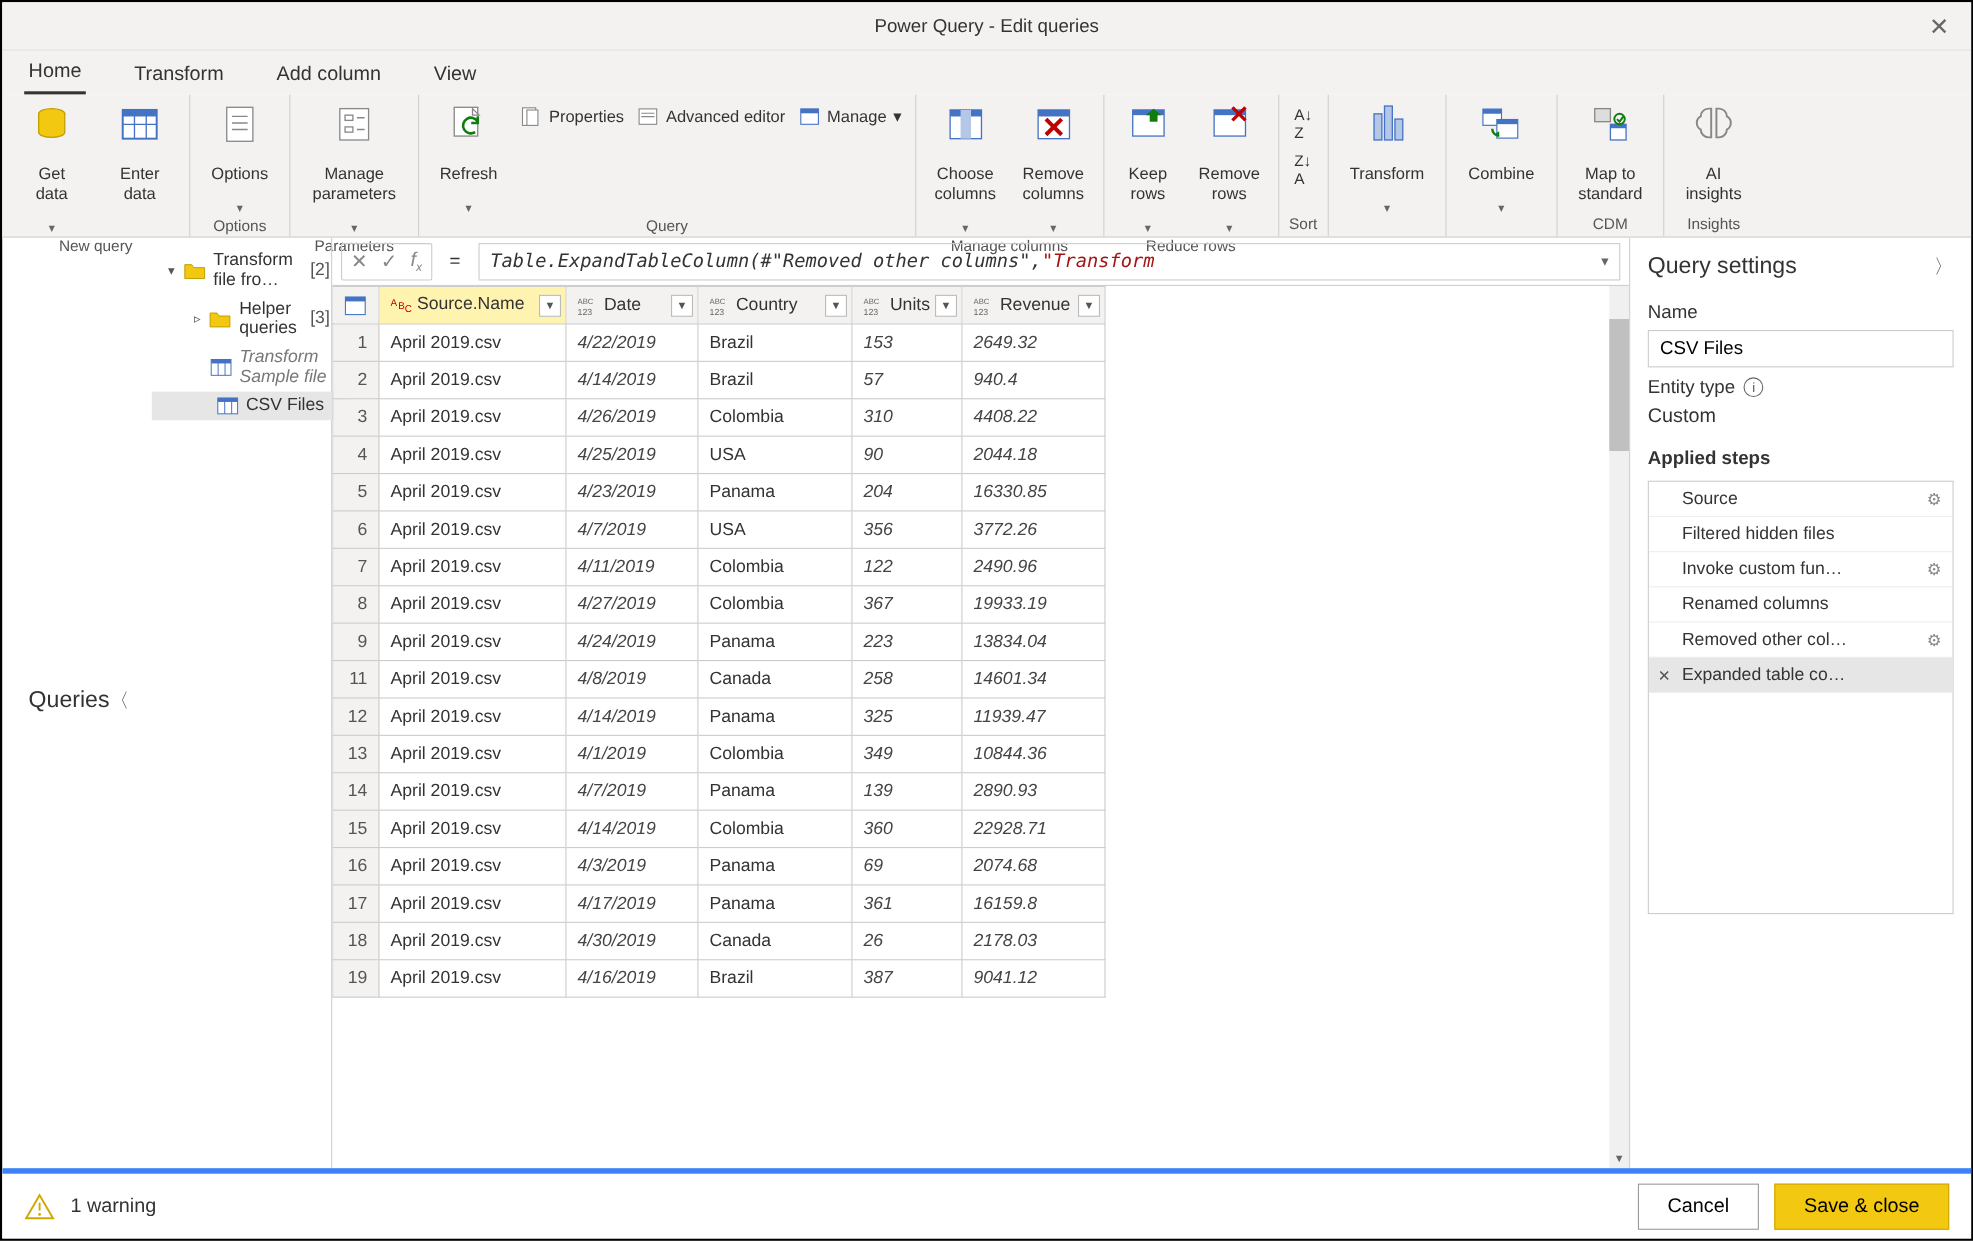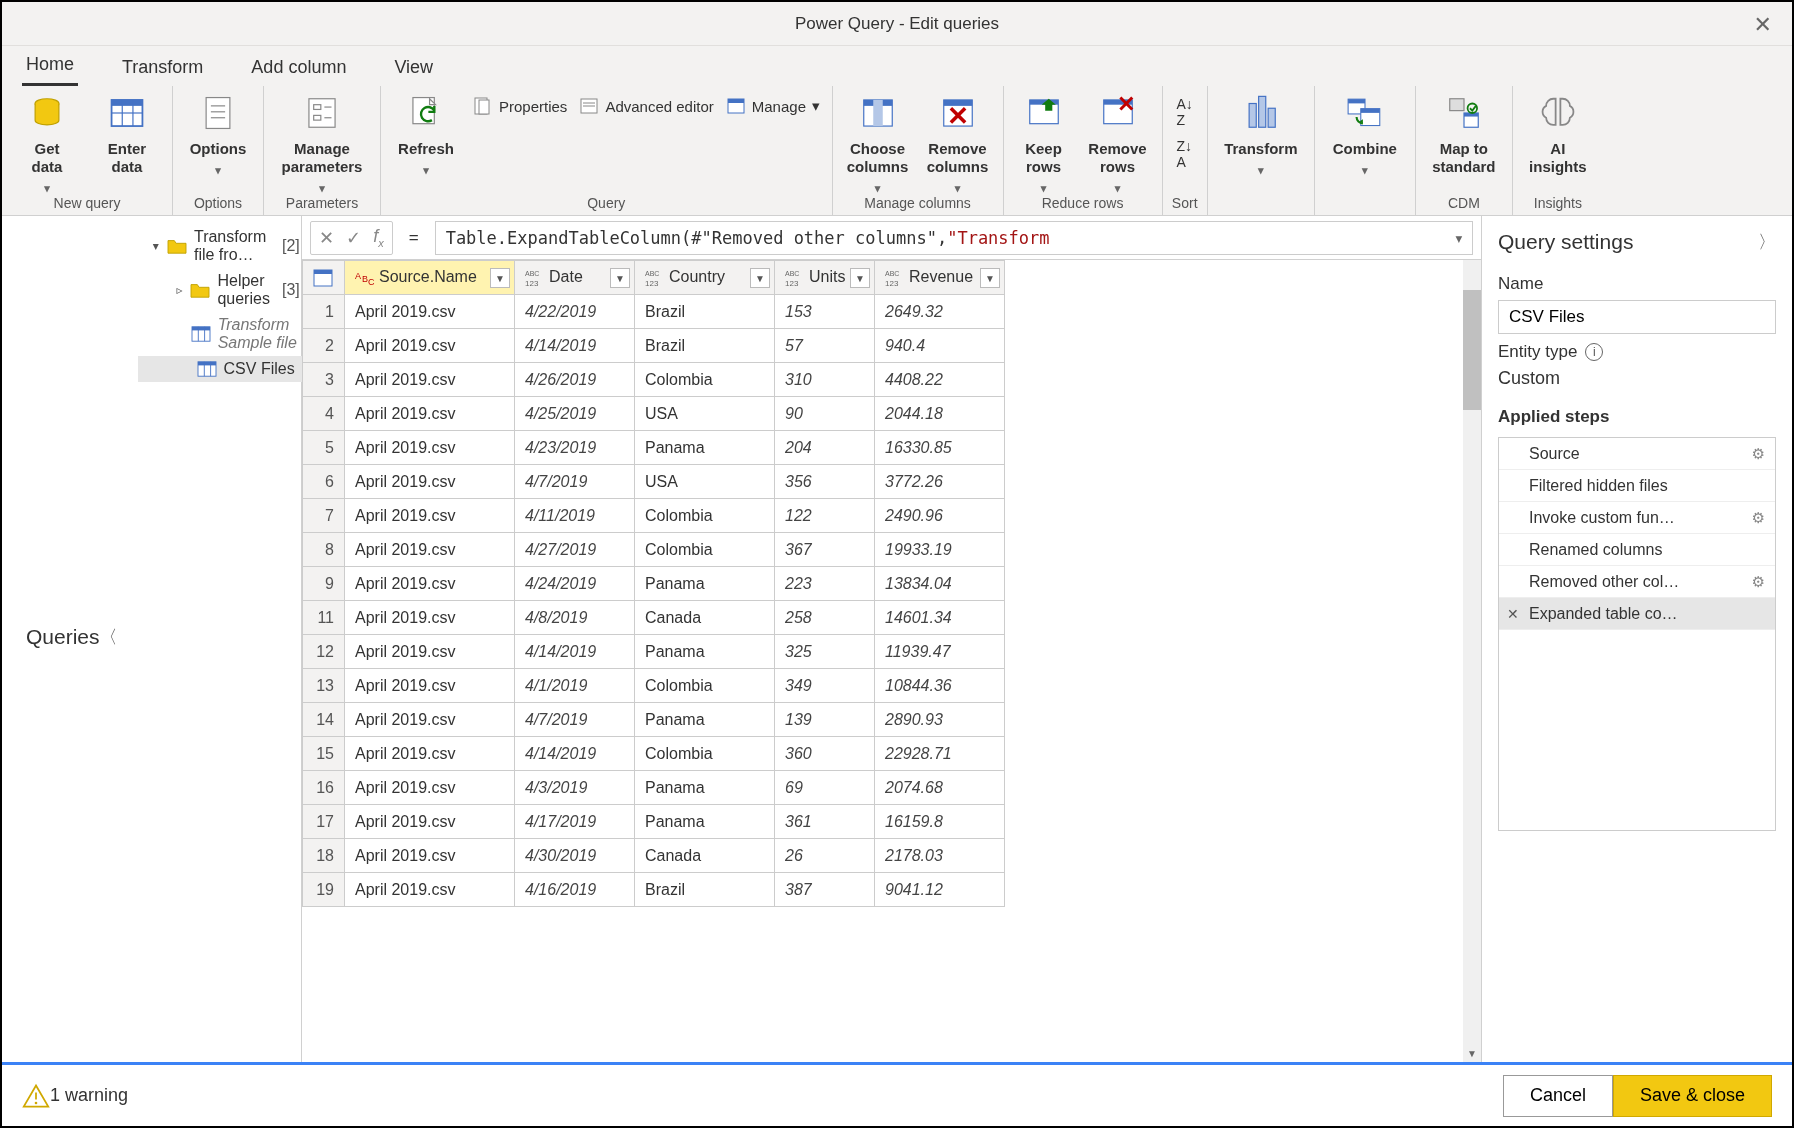--- a/index.html
+++ b/index.html
@@ -8,21 +8,21 @@
 .title-bar { height:44px; display:flex; align-items:center; justify-content:center; background:#f3f2f1; position:relative; border-bottom:1px solid #e1dfdd;text-align:center; }
 .title-bar .title { font-size:17px; color:#333; }
 .title-bar .close-btn { position:absolute; right:12px; top:8px; font-size:22px; color:#666; cursor:pointer; padding:2px 8px; }
 .tabs-row { height:40px; background:#f3f2f1; display:flex; align-items:flex-end; padding:0 20px; gap:40px; }
 .tab { font-size:18px; color:#333; padding:8px 4px 8px 4px; cursor:pointer; }
 .tab.active { font-weight:400; border-bottom:3px solid #333; }
 .ribbon { height:130px; background:#f3f2f1; display:flex; border-bottom:1px solid #d0d0d0; }
 .ribbon-group { display:flex; flex-direction:column; border-right:1px solid #d0d0d0; padding:4px 8px 2px 8px; }
 .ribbon-group-content { flex:1; display:flex; align-items:flex-start; gap:6px; }
 .ribbon-group-label { text-align:center; font-size:14px; color:#555; padding-bottom:2px; }
-.big-btn { display:flex; flex-direction:column; align-items:center; justify-content:flex-start; width:74px; padding-top:4px; cursor:pointer; text-align:center; font-size:15px; line-height:1.2; gap:6px; color:#333;font-weight:bold; }
+.big-btn { display:flex; flex-direction:column; align-items:center; justify-content:flex-start; width:74px; padding-top:4px; cursor:pointer; text-align:center; font-size:15px; line-height:1.2; gap:16px; color:#333; }
 .big-btn .icon { width:38px; height:38px; display:flex; align-items:center; justify-content:center; margin-bottom:2px;}
 .big-btn .chev { font-size:11px; color:#666; }
 .small-btn-col { display:flex; flex-direction:row; gap:4px; padding-top:4px;}
 .small-btn { display:flex; align-items:center; gap:6px; font-size:15px; cursor:pointer; padding:2px 4px; color:#333; white-space:nowrap; }
 .small-btn svg { width:20px; height:20px; }
 .main-area { flex:1; display:flex; overflow:hidden; }
 .queries-panel { width:300px; border-right:1px solid #d0d0d0; display:flex; flex-direction:row; padding:8px 0; }
 .queries-header { display:flex; align-items:center; justify-content:space-between; padding:6px 14px 10px 24px; font-size:21px; color:#333;}
 .queries-header .collapse-icon { font-size:18px; color:#666; cursor:pointer; }
 .tree { padding:0 6px; font-size:16px; }
@@ -34,21 +34,21 @@
 .tree-item .table-icon svg { width:22px; height:18px;}
 .tree-item.italic { font-style:italic; color:#777; }
 .tree-item.selected { background:#e6e6e6; }
 .tree-item .count { margin-left:auto; color:#555; padding-right:8px;}
 
 .center-panel { flex:1; display:flex; flex-direction:column; border-right:1px solid #d0d0d0; overflow:hidden;}
 .formula-bar { height:44px; display:flex; align-items:center; border-bottom:1px solid #d0d0d0; padding:0 8px; gap:10px;}
 .formula-bar .fx-controls { display:flex; gap:12px; padding:0 8px; border:1px solid #ccc; border-radius:2px; height:34px; align-items:center; color:#888;}
 .formula-bar .fx-controls span { font-size:18px; }
 .formula-bar .equals { font-size:17px; color:#333; padding:0 6px;}
-.formula-bar .formula-input { flex:1; height:34px; border:1px solid #ccc; padding:4px 10px; font-family:Consolas, monospace; font-size:17px; display:flex; align-items:center; position:relative; }
+.formula-bar .formula-input { flex:1; height:34px; border:1px solid #ccc; padding:4px 10px; font-family:Consolas, monospace; font-size:17px; display:flex; align-items:center; position:relative;font-style:italic; }
 .formula-bar .formula-input .token-func { color:#333; }
 .formula-bar .formula-input .token-ref { color:#333; }
 .formula-bar .formula-input .token-str { color:#a31515; }
 .formula-bar .formula-input .expand-chev { position:absolute; right:8px; color:#666; cursor:pointer; }
 
 .data-grid-wrapper { flex:1; overflow:auto; position:relative; }
 .data-grid { border-collapse:collapse; font-size:16px; width:auto; }
 .data-grid th, .data-grid td { border:1px solid #ccc; height:34px; padding:0 10px; white-space:nowrap; }
 .data-grid th { background:#f3f2f1; font-weight:normal; text-align:left; position:relative;}
 .data-grid th.rownum-head { background:#f3f2f1; width:42px; }
@@ -69,21 +69,21 @@
 .settings-section-label { font-size:17px; color:#333; margin-top:8px; margin-bottom:6px; display:flex; align-items:center; gap:8px;}
 .name-input { border:1px solid #ccc; padding:6px 10px; font-size:17px; width:100%; }
 .entity-value { font-size:18px; color:#333; margin-bottom:10px;}
 .steps-list { border:1px solid #ccc; margin-top:4px; font-size:16px;}
 .step-item { display:flex; align-items:center; padding:5px 10px 5px 30px; gap:8px; border-bottom:1px solid #eee; cursor:pointer; position:relative; min-height:32px;}
 .step-item.selected { background:#e6e6e6; }
 .step-item .gear { margin-left:auto; color:#888; cursor:pointer; font-size:15px;}
 .step-item .delx { position:absolute; left:8px; color:#555; font-size:14px; }
 .steps-empty { height:200px; }
 
-.footer-bar { height:64px; border-top:3px solid #3b82f6; display:flex; align-items:center; padding:0 20px; background:#fff; justify-content:flex-end;}
+.footer-bar { height:64px; border-top:5px solid #3b82f6; display:flex; align-items:center; padding:0 20px; background:#fff; gap:14px;justify-content:flex-end;}
 .footer-bar .warning-icon svg { width:28px; height:28px; }
 .footer-bar .warning-text { font-size:18px; color:#333; }
 .footer-bar .spacer { flex:1; }
 .footer-bar button { height:42px; padding:0 26px; font-size:18px; border:1px solid #999; background:#fff; cursor:pointer; }
 .footer-bar button.primary { background:#f2c811; border-color:#d0a800; }
 .info-icon { width:18px; height:18px; border:1.5px solid #666; border-radius:50%; display:inline-flex; align-items:center; justify-content:center; font-size:12px; color:#555;}
 svg { display:block; }
 </style>
 </head>
 <body>

